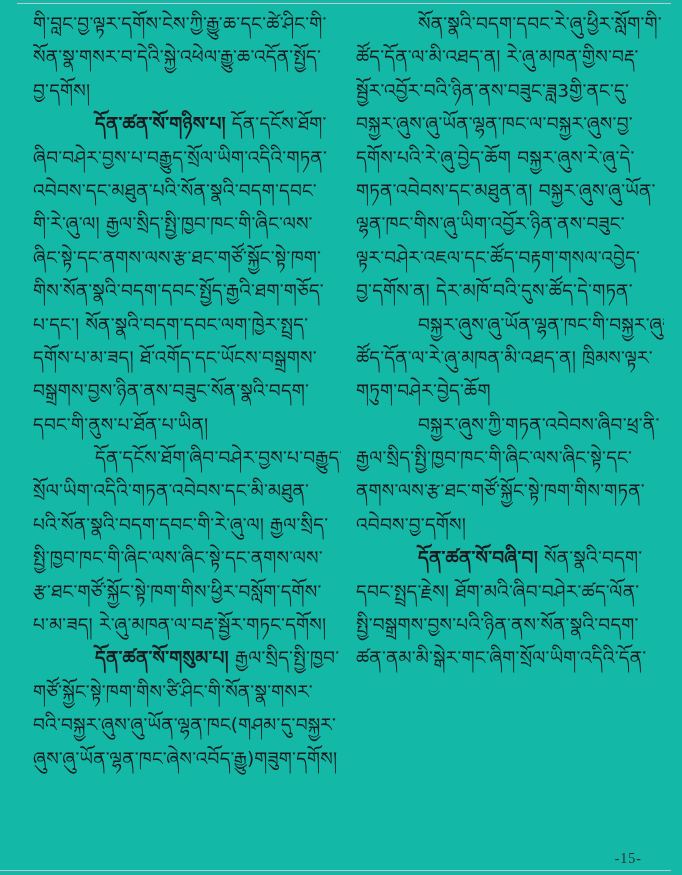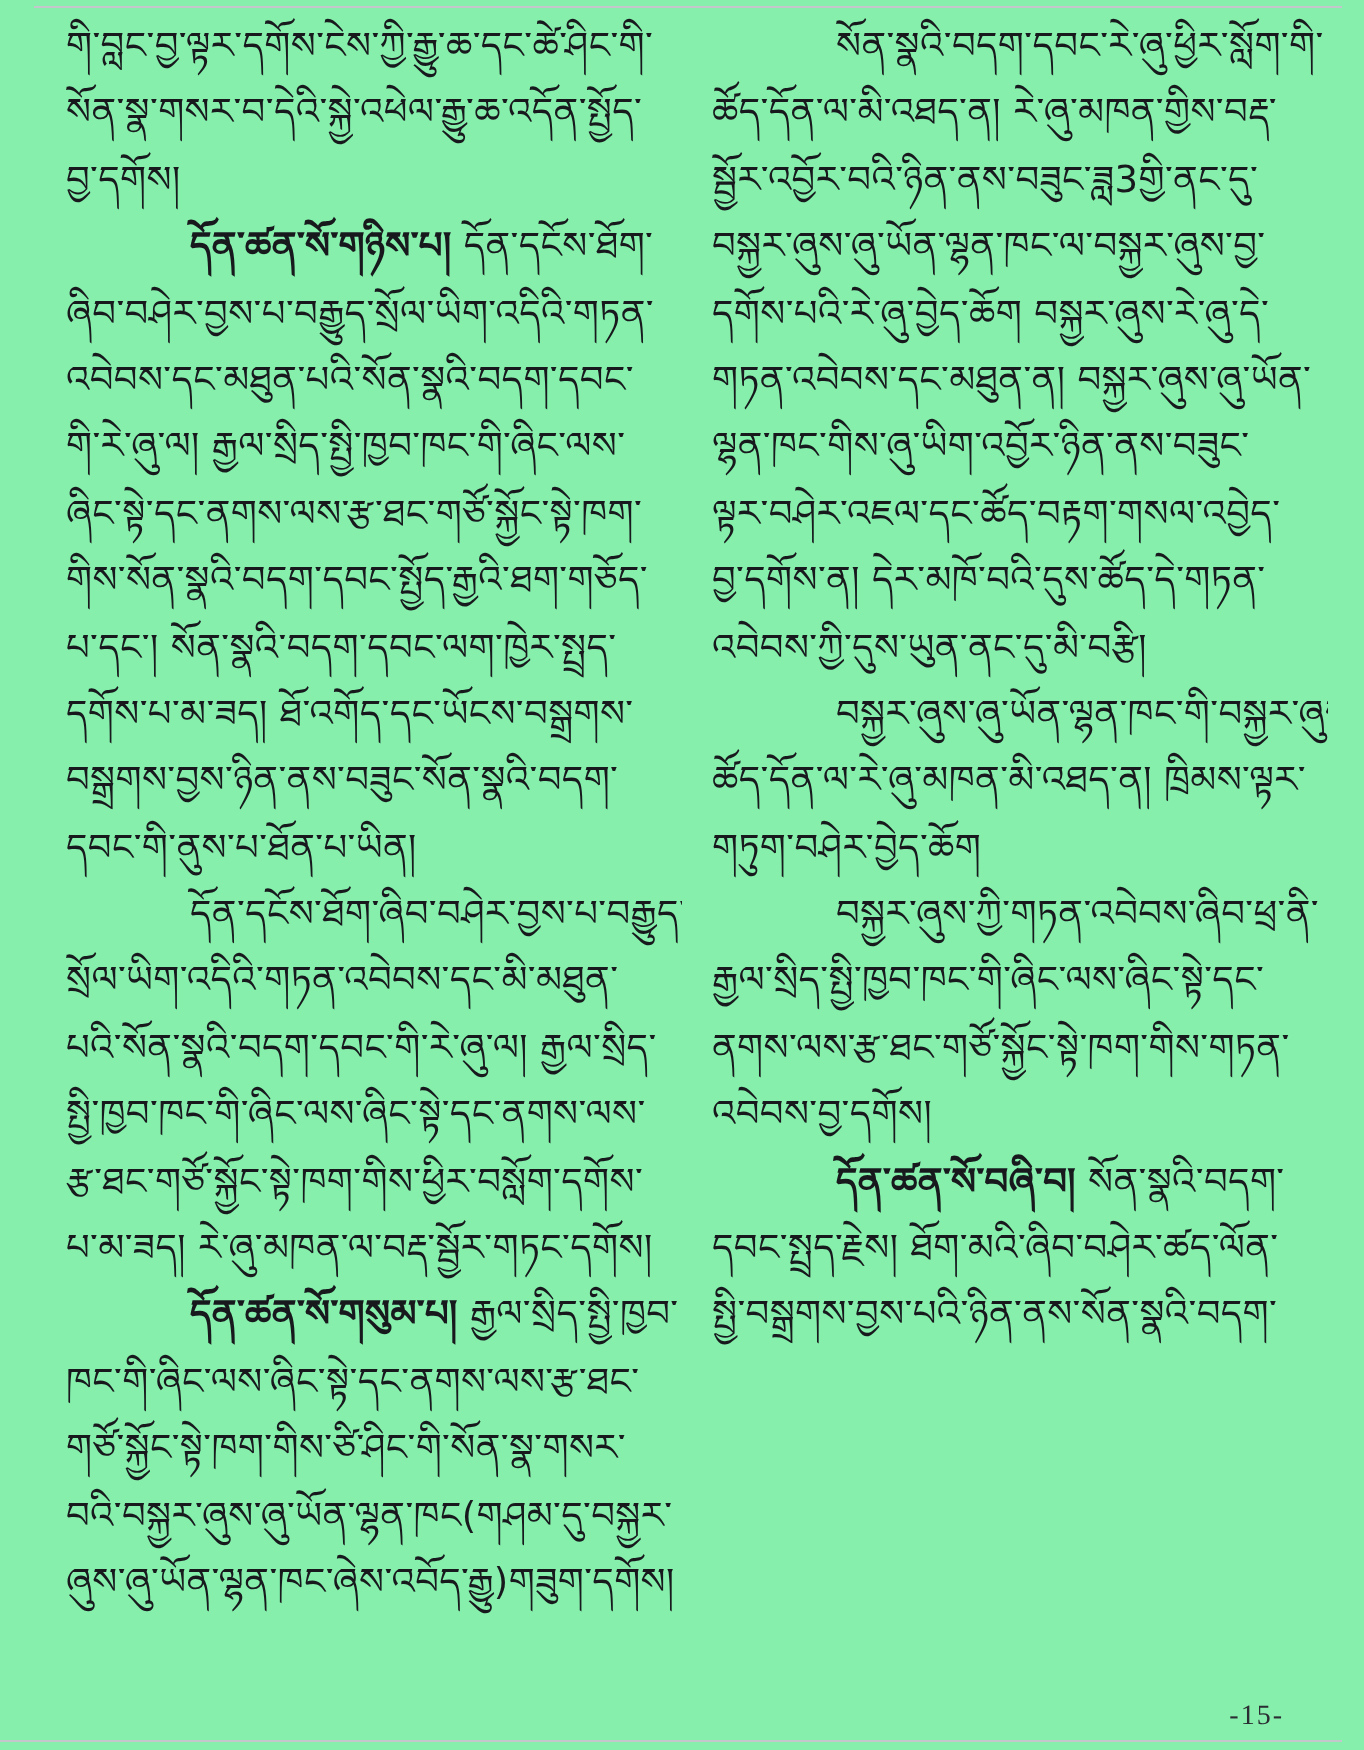--- a/index.html
+++ b/index.html
@@ -1,20 +1,20 @@
 <!DOCTYPE html>
 <html><head>
 <meta charset="utf-8">
 <style>
   html, body { margin: 0; padding: 0; }
   .page {
     position: relative;
     width: 682px;
     height: 875px;
-    background: #86efac;
+    background: #14b8a6;
     overflow: hidden;
     font-family: "DejaVu Sans", sans-serif;
     text-decoration: underline;
   }
   .hairline {
     position: absolute;
     height: 1px;
     background: #c3c7cb;
   }
   .hairline.top    { top: 3px; left: 17px; right: 11px; }
@@ -67,42 +67,41 @@
       <div class="line"><span class="seg">དགོས་པ་མ་ཟད། ཐོ་འགོད་དང་ཡོངས་བསྒྲགས་</span></div>
       <div class="line"><span class="seg">བསྒྲགས་བྱས་ཉིན་ནས་བཟུང་སོན་སྣའི་བདག་</span></div>
       <div class="line"><span class="seg">དབང་གི་ནུས་པ་ཐོན་པ་ཡིན།</span></div>
       <div class="line indent"><span class="seg">དོན་དངོས་ཐོག་ཞིབ་བཤེར་བྱས་པ་བརྒྱུད་</span></div>
       <div class="line"><span class="seg">སྲོལ་ཡིག་འདིའི་གཏན་འབེབས་དང་མི་མཐུན་</span></div>
       <div class="line"><span class="seg">པའི་སོན་སྣའི་བདག་དབང་གི་རེ་ཞུ་ལ། རྒྱལ་སྲིད་</span></div>
       <div class="line"><span class="seg">སྤྱི་ཁྱབ་ཁང་གི་ཞིང་ལས་ཞིང་སྟེ་དང་ནགས་ལས་</span></div>
       <div class="line"><span class="seg">རྩ་ཐང་གཙོ་སྐྱོང་སྟེ་ཁག་གིས་ཕྱིར་བསློག་དགོས་</span></div>
       <div class="line"><span class="seg">པ་མ་ཟད། རེ་ཞུ་མཁན་ལ་བརྡ་སྦྱོར་གཏང་དགོས།</span></div>
       <div class="line indent"><span class="seg bold">དོན་ཚན་སོ་གསུམ་པ།</span><span class="seg"> རྒྱལ་སྲིད་སྤྱི་ཁྱབ་</span></div>
-      <div class="line"><span class="seg">ཁང་གི་ཞིང་ལས་ཞིང་སྟེ་དང་ནགས་ལས་རྩ་ཐང་</span></div>
       <div class="line"><span class="seg">གཙོ་སྐྱོང་སྟེ་ཁག་གིས་ཙི་ཤིང་གི་སོན་སྣ་གསར་</span></div>
       <div class="line"><span class="seg">བའི་བསྐྱར་ཞུས་ཞུ་ཡོན་ལྷན་ཁང(གཤམ་དུ་བསྐྱར་</span></div>
       <div class="line"><span class="seg">ཞུས་ཞུ་ཡོན་ལྷན་ཁང་ཞེས་འབོད་རྒྱུ)གཟུག་དགོས།</span></div>
     </div>
   <div class="column right">
       <div class="line indent"><span class="seg">སོན་སྣའི་བདག་དབང་རེ་ཞུ་ཕྱིར་སློག་གི་</span></div>
       <div class="line"><span class="seg">ཚོད་དོན་ལ་མི་འཐད་ན། རེ་ཞུ་མཁན་གྱིས་བརྡ་</span></div>
       <div class="line"><span class="seg">སྦྱོར་འབྱོར་བའི་ཉིན་ནས་བཟུང་ཟླ3གྱི་ནང་དུ་</span></div>
       <div class="line"><span class="seg">བསྐྱར་ཞུས་ཞུ་ཡོན་ལྷན་ཁང་ལ་བསྐྱར་ཞུས་བྱ་</span></div>
       <div class="line"><span class="seg">དགོས་པའི་རེ་ཞུ་བྱེད་ཆོག བསྐྱར་ཞུས་རེ་ཞུ་དེ་</span></div>
       <div class="line"><span class="seg">གཏན་འབེབས་དང་མཐུན་ན། བསྐྱར་ཞུས་ཞུ་ཡོན་</span></div>
       <div class="line"><span class="seg">ལྷན་ཁང་གིས་ཞུ་ཡིག་འབྱོར་ཉིན་ནས་བཟུང་</span></div>
       <div class="line"><span class="seg">ལྟར་བཤེར་འཇལ་དང་ཚོད་བརྟག་གསལ་འབྱེད་</span></div>
       <div class="line"><span class="seg">བྱ་དགོས་ན། དེར་མཁོ་བའི་དུས་ཚོད་དེ་གཏན་</span></div>
-      <div class="line"><span class="seg">འབེབས་ཀྱི་དུས་ཡུན་ནང་དུ་མི་བརྩི།</span></div>
       <div class="line indent"><span class="seg">བསྐྱར་ཞུས་ཞུ་ཡོན་ལྷན་ཁང་གི་བསྐྱར་ཞུས་</span></div>
       <div class="line"><span class="seg">ཚོད་དོན་ལ་རེ་ཞུ་མཁན་མི་འཐད་ན། ཁྲིམས་ལྟར་</span></div>
       <div class="line"><span class="seg">གཏུག་བཤེར་བྱེད་ཆོག</span></div>
       <div class="line indent"><span class="seg">བསྐྱར་ཞུས་ཀྱི་གཏན་འབེབས་ཞིབ་ཕྲ་ནི་</span></div>
       <div class="line"><span class="seg">རྒྱལ་སྲིད་སྤྱི་ཁྱབ་ཁང་གི་ཞིང་ལས་ཞིང་སྟེ་དང་</span></div>
       <div class="line"><span class="seg">ནགས་ལས་རྩ་ཐང་གཙོ་སྐྱོང་སྟེ་ཁག་གིས་གཏན་</span></div>
       <div class="line"><span class="seg">འབེབས་བྱ་དགོས།</span></div>
       <div class="line indent"><span class="seg bold">དོན་ཚན་སོ་བཞི་བ།</span><span class="seg"> སོན་སྣའི་བདག་</span></div>
       <div class="line"><span class="seg">དབང་སྤྲད་རྗེས། ཐོག་མའི་ཞིབ་བཤེར་ཚད་ལོན་</span></div>
       <div class="line"><span class="seg">སྤྱི་བསྒྲགས་བྱས་པའི་ཉིན་ནས་སོན་སྣའི་བདག་</span></div>
+      <div class="line"><span class="seg">ཚན་ནམ་མི་སྒེར་གང་ཞིག་སྲོལ་ཡིག་འདིའི་དོན་</span></div>
     </div>
   <div class="page-number">-15-</div>
   <div class="hairline bottom"></div>
 </div>
 
 </body></html>

